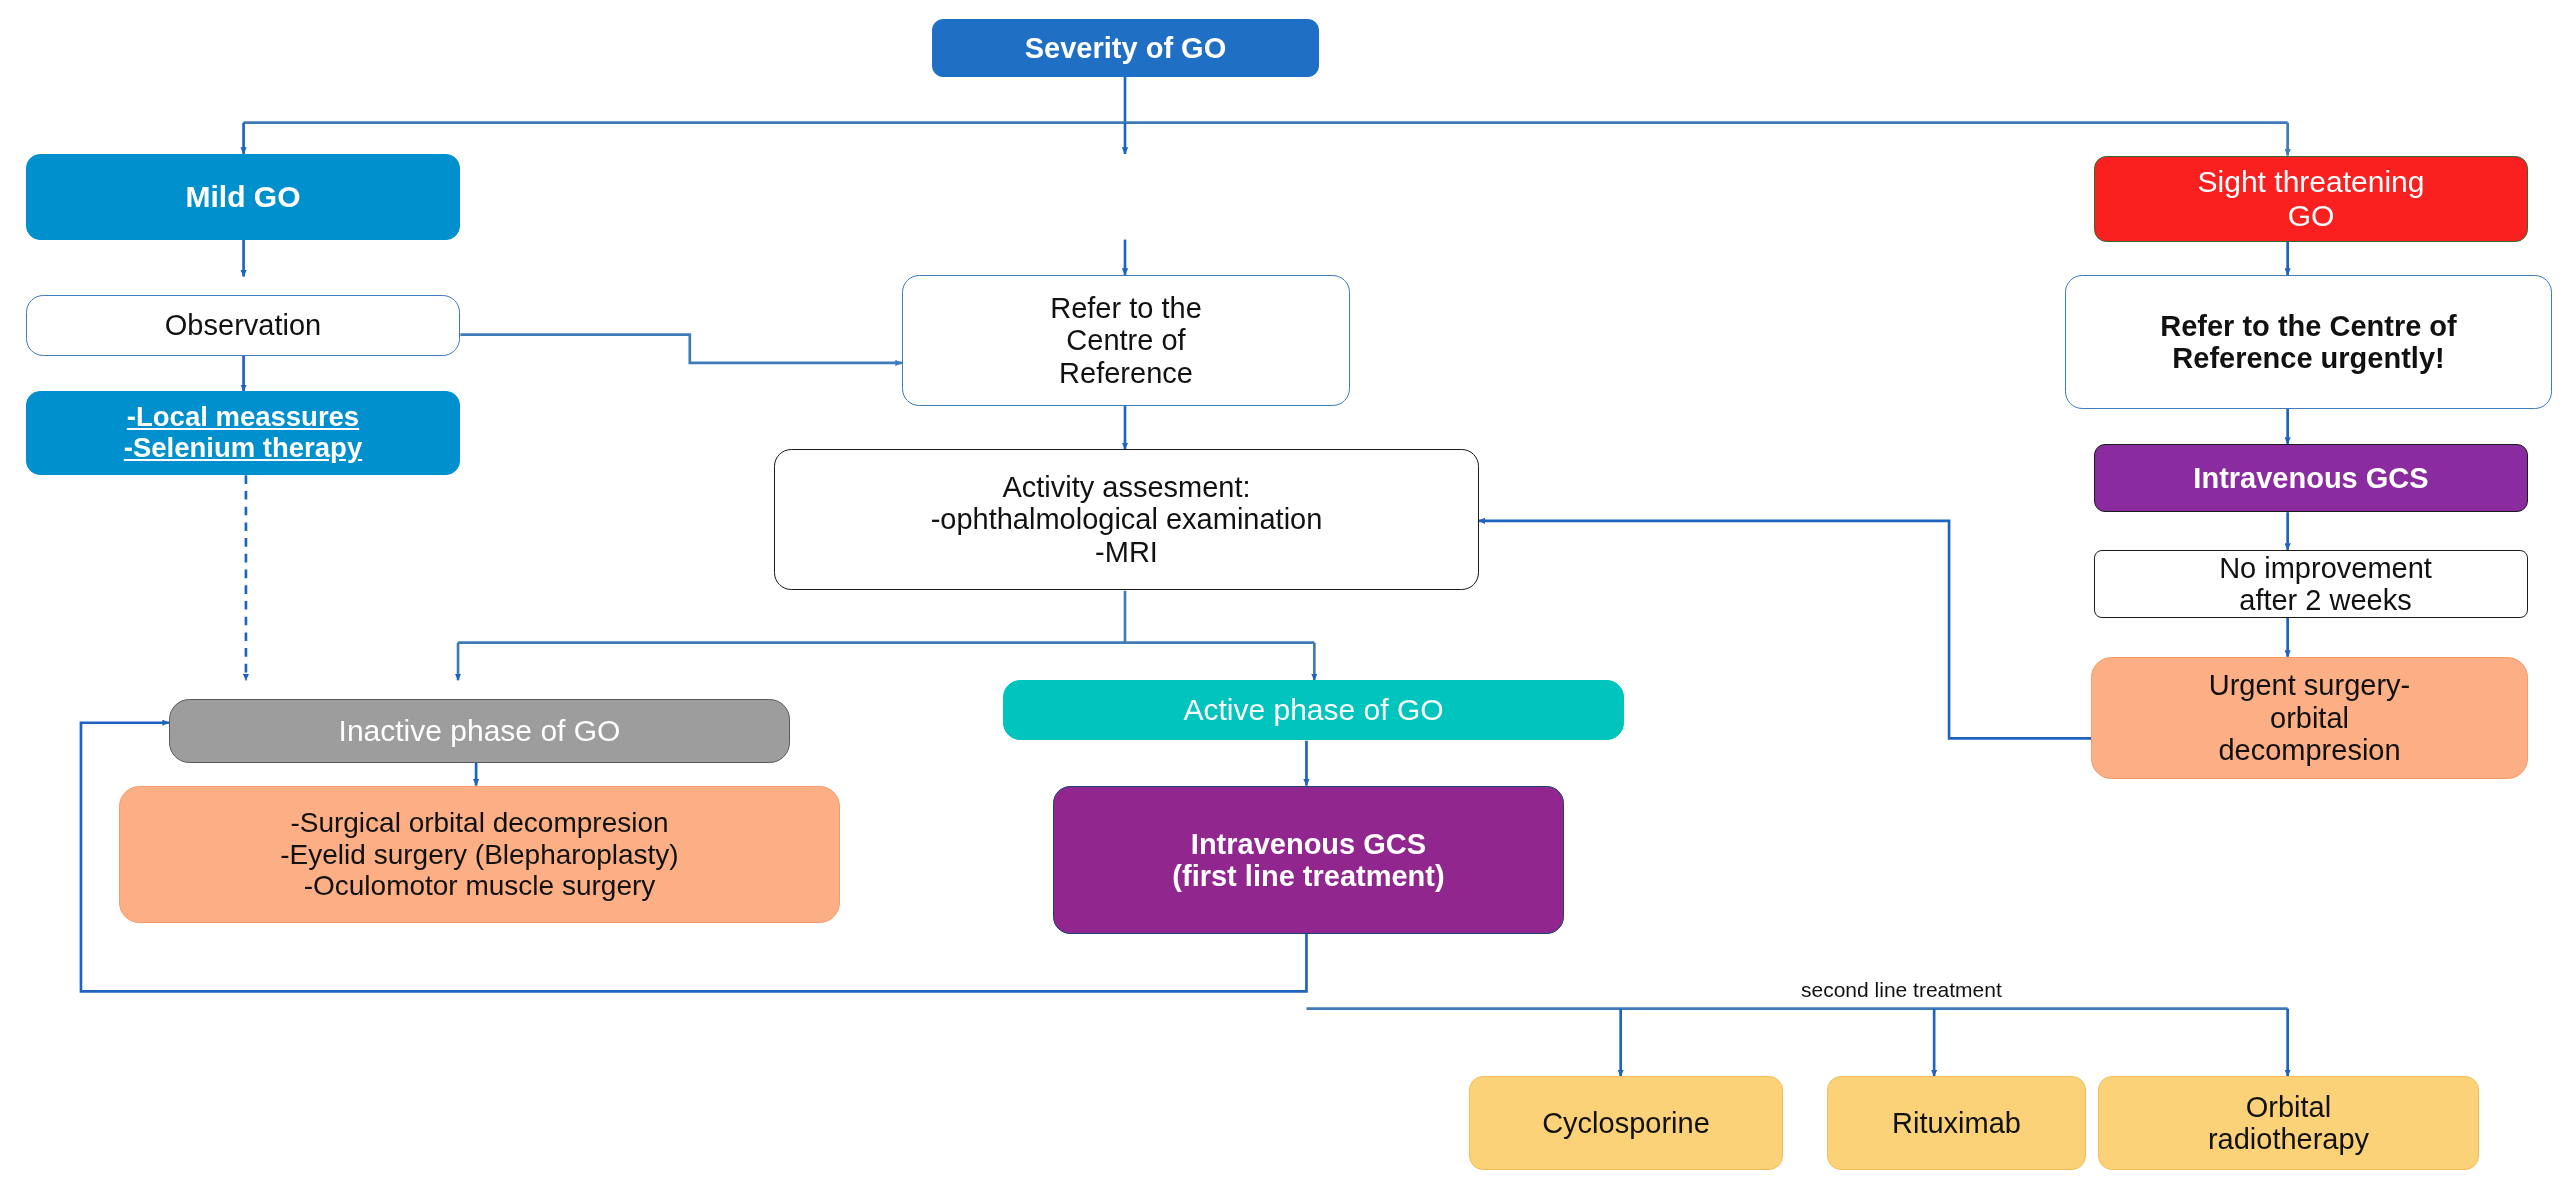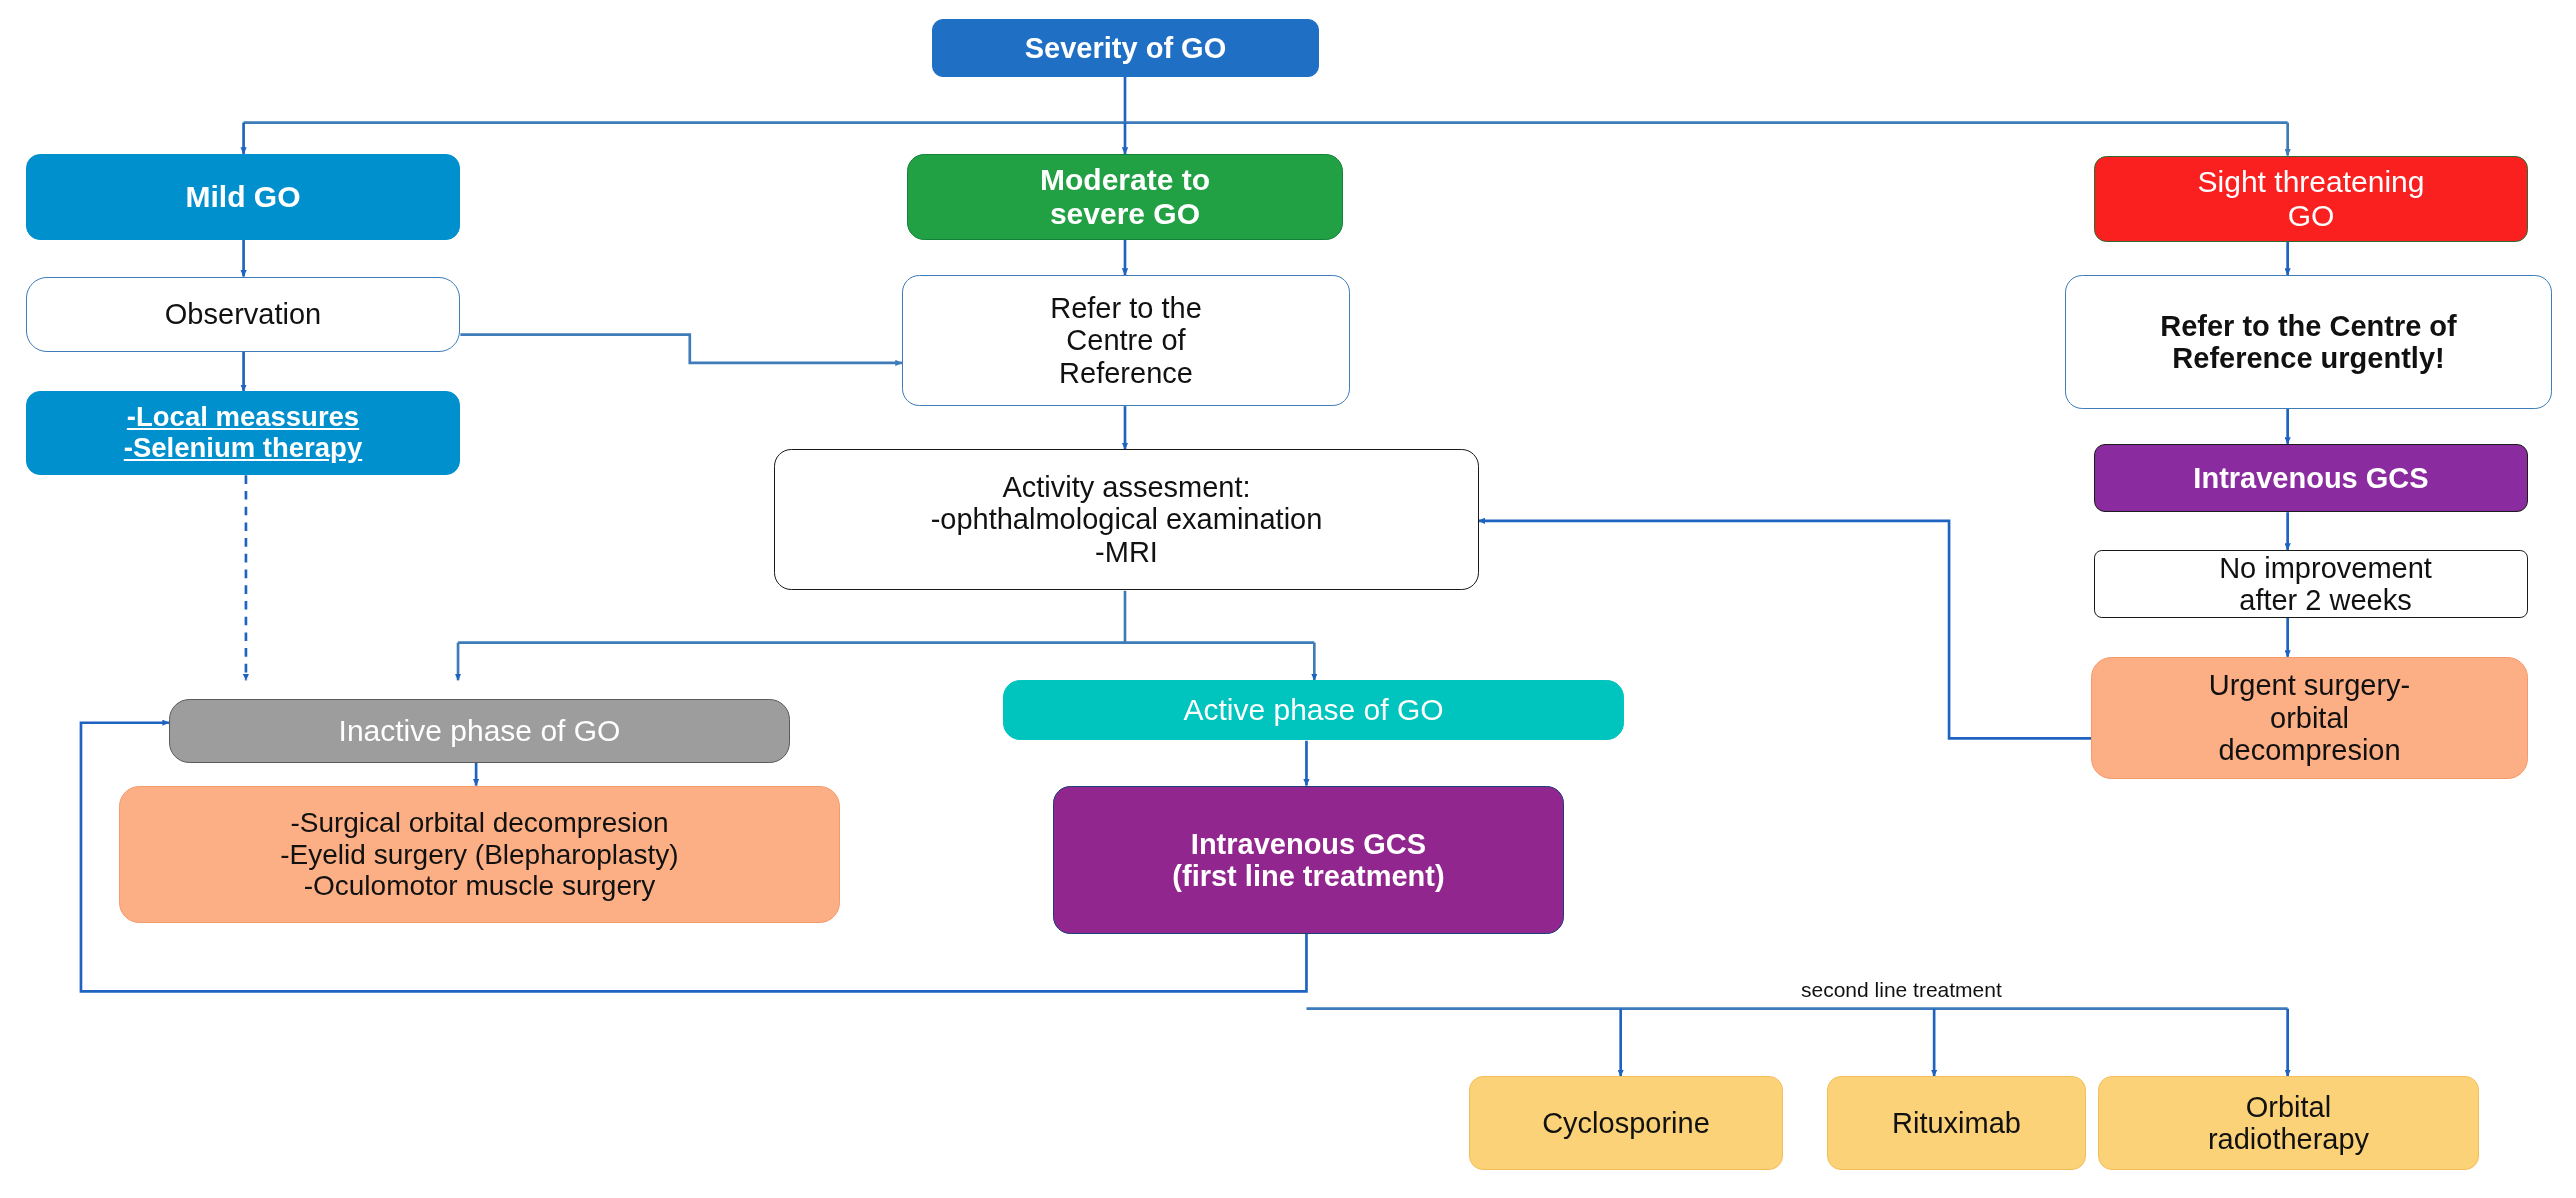--- a/index.html
+++ b/index.html
@@ -86,27 +86,25 @@
       <path d="M2063,1284 L2063,1370" marker-end="url(#ar)" stroke="#1F63C0"></path>
       <path d="M2462,1284 L2462,1370" marker-end="url(#ar)" stroke="#1F63C0"></path>
       <path d="M2912,1284 L2912,1370" marker-end="url(#ar)" stroke="#1F63C0"></path>
     </g>
   </svg>
 
   <div class="node n-royal" style="left:932px;top:19px;width:387px;height:58px;font-size:29px;font-weight:bold;">Severity of GO</div>
 
   <div class="node n-ltblue" style="left:26px;top:154px;width:434px;height:86px;font-size:30px;font-weight:bold;">Mild GO</div>
 
-  <div class="node n-whiteB" style="left:26px;top:277px;width:434px;height:75px;font-size:29px;border-radius:21px;">Observation</div>
+  <div class="node n-whiteB" style="left:26px;top:295px;width:434px;height:61px;font-size:29px;">Observation</div>
 
   <div class="node n-ltblue" style="left:26px;top:391px;width:434px;height:84px;font-size:27.5px;font-weight:bold;text-decoration:underline;">-Local meassures
 -Selenium therapy</div>
 
-  <div class="node n-green" style="left:907px;top:154px;width:436px;height:86px;font-size:30px;font-weight:bold;">Moderate to
-severe GO</div>
 
   <div class="node n-whiteB" style="left:902px;top:275px;width:448px;height:131px;font-size:29px;">Refer to the
 Centre of
 Reference</div>
 
   <div class="node n-whiteK" style="left:774px;top:449px;width:705px;height:141px;font-size:29px;">Activity assesment:
 -ophthalmological examination
 -MRI</div>
 
   <div class="node n-grey" style="left:169px;top:680px;width:621px;height:64px;font-size:30px;">Inactive phase of GO</div>

